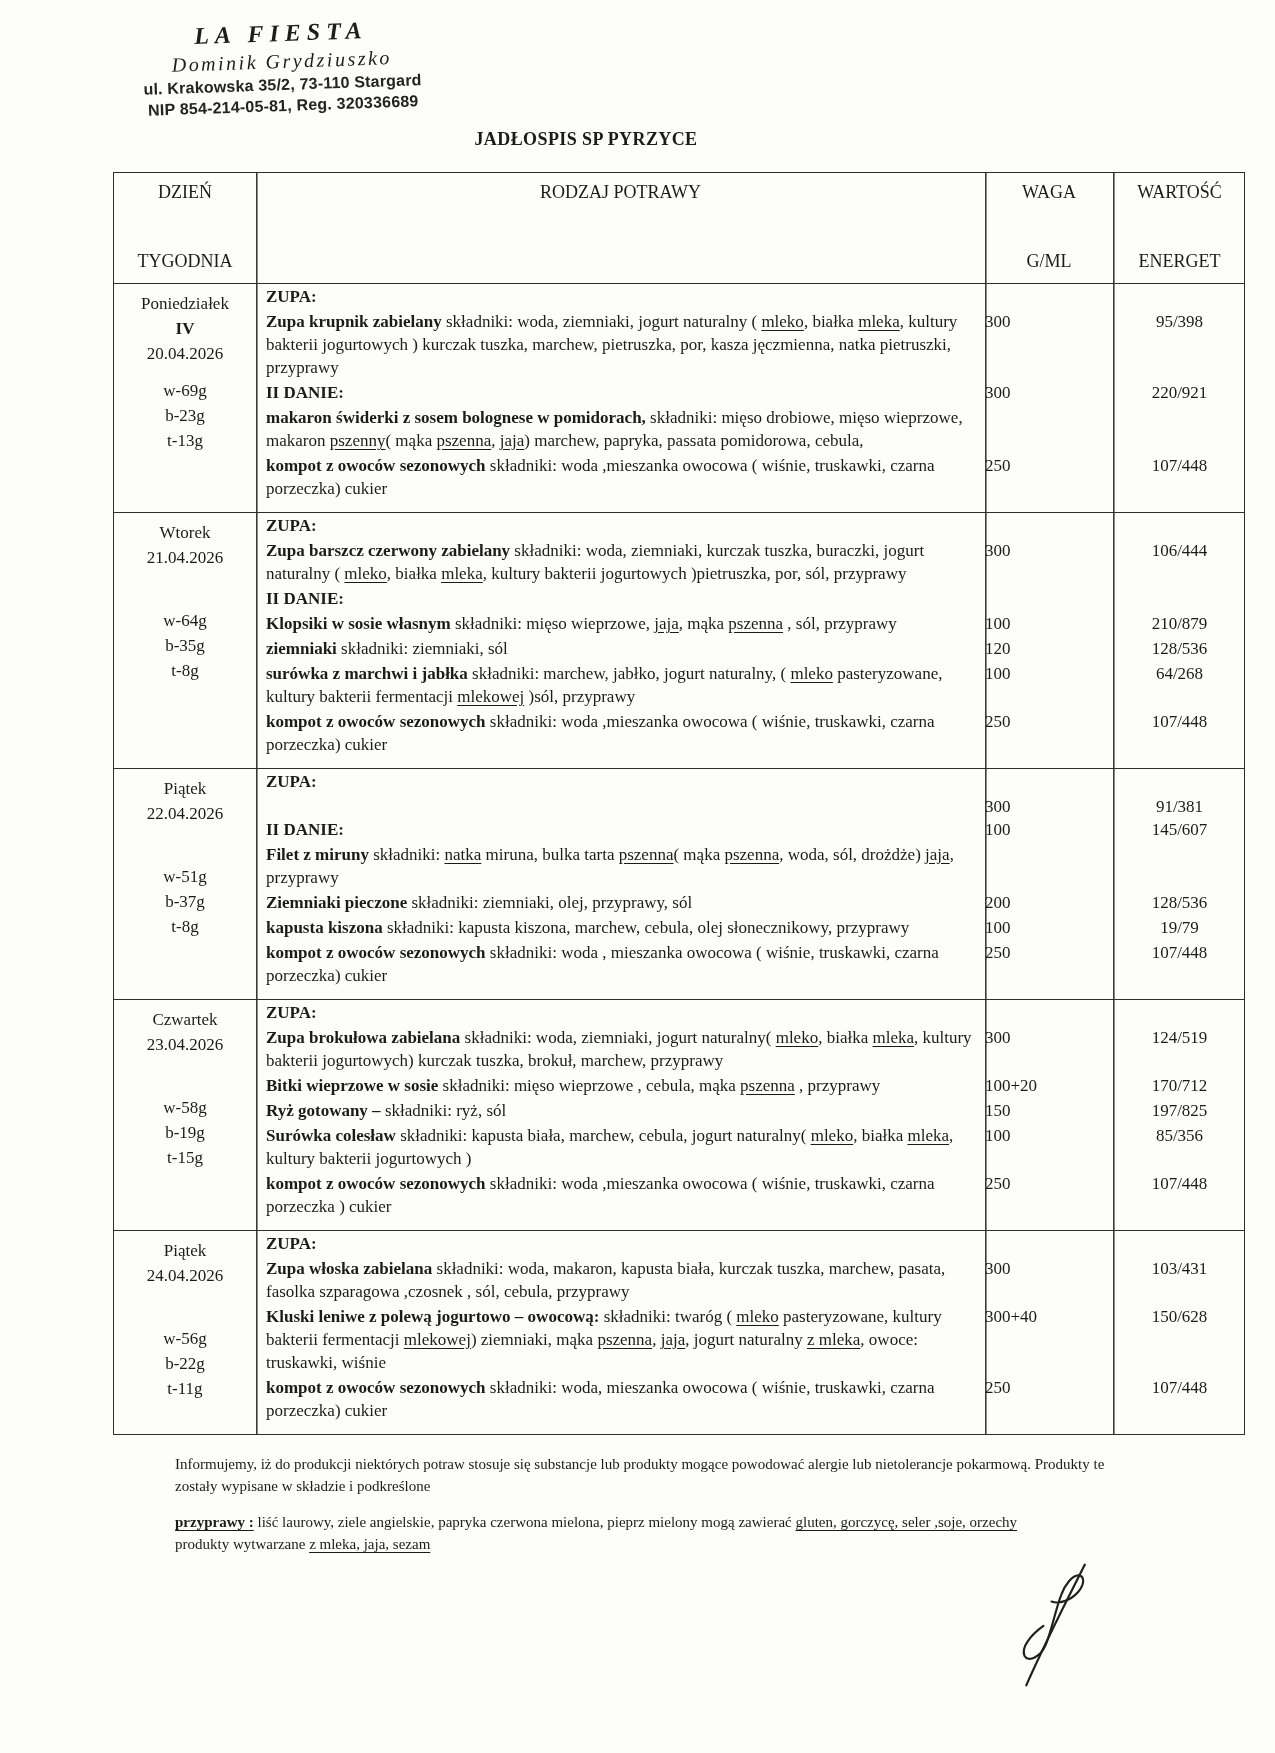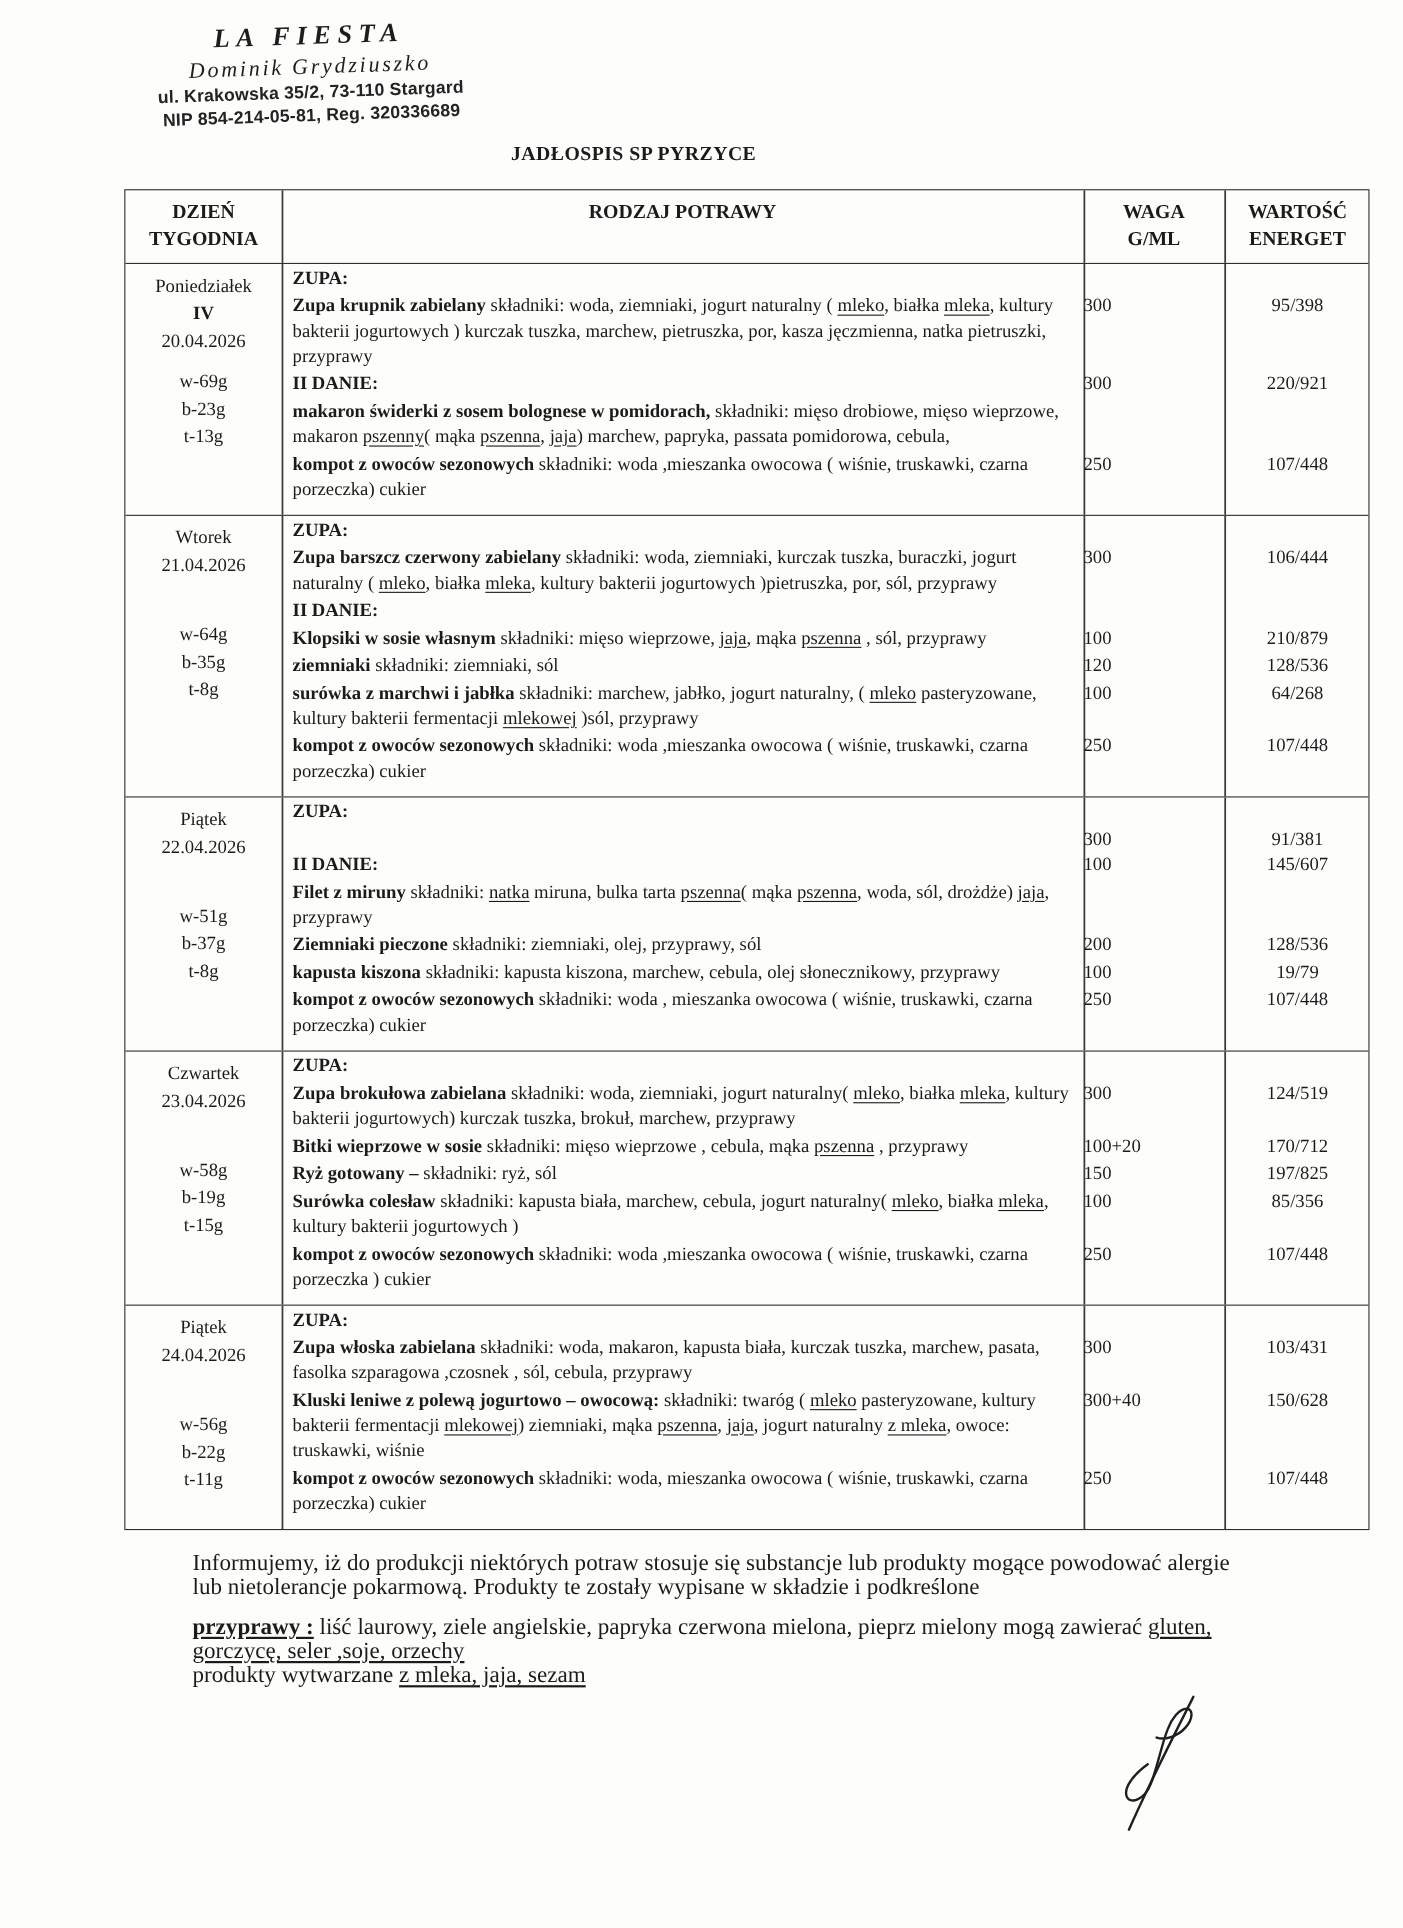--- a/index.html
+++ b/index.html
@@ -20,58 +20,58 @@
   }
   .brand { font-size: 24px; font-weight: bold; font-style: italic; letter-spacing: 6px; }
   .owner { font-size: 20px; font-style: italic; letter-spacing: 2.5px; margin-top: 3px; }
   .addr, .nip {
     font-family: "Liberation Sans", sans-serif;
     font-size: 16px; font-weight: bold; letter-spacing: 0.2px; margin-top: 3px; color: #232323;
   }
 
   
   .doc-title {
-    position: absolute; top: 129px; left: 4px; width: 1128px;
+    position: absolute; top: 129px; left: 14px; width: 1128px;
     text-align: center; font-size: 18px; font-weight: bold; letter-spacing: 0.4px; padding-left: 16px;
   }
 
   
   .menu-table {
     margin: 172px 0 0 113px; width: 1132px;
     border: 1.7px solid #2e2e2e;
   }
   .header-row, .day-row {
     display: grid;
     grid-template-columns: 142px 729px 128px 133px;
     background-image: linear-gradient(#3a3a3a,#3a3a3a), linear-gradient(#3a3a3a,#3a3a3a), linear-gradient(#3a3a3a,#3a3a3a);
     background-repeat: no-repeat;
     background-size: 1.6px 100%, 1.6px 100%, 1.6px 100%;
     background-position: 142px 0, 871px 0, 999px 0;
   }
   .header-row { border-bottom: 1.7px solid #2e2e2e; padding: 7px 0 9px; }
   .hc {
     display: flex; flex-direction: column; justify-content: space-between; align-items: center;
-    font-weight: bold; font-size: 18px; line-height: 25px;
+    font-weight: normal; font-size: 18px; line-height: 25px; gap: 44px;
   }
   .day-row { padding-bottom: 11px; }
   .day-row + .day-row { border-top: 1.6px solid #2e2e2e; }
 
   .day-cell { grid-column: 1; text-align: center; padding-top: 7px; font-size: 17px; line-height: 25px; }
   .day-week { font-weight: bold; }
   .day-nutrients { margin-top: 38px; }
   .day-week:not(:empty) ~ .day-nutrients { margin-top: 12px; }
 
   .menu-cell { grid-column: 2; padding: 1px 12px 1px 10px; font-size: 17px; line-height: 23px; }
   .dname { font-weight: bold; }
   .w-cell { grid-column: 3; text-align: left; font-size: 17px; padding-top: 3px; }
   .e-cell { grid-column: 4; text-align: center; font-size: 17px; padding-top: 3px; }
   u { text-underline-offset: 3px; }
 
   
-  .footer { margin: 18px 0 0 175px; width: 965px; font-size: 21px; line-height: 22px; }
+  .footer { margin: 18px 0 0 175px; width: 965px; font-size: 15px; line-height: 22px; }
   .note2 { margin-top: 14px; }
   .note-label { font-weight: bold; text-decoration: underline; text-underline-offset: 3px; }
 
   
   .sig-area { display: flex; justify-content: flex-end; padding-right: 172px; margin-top: 6px; }
   .sig-area svg { display: block; }
 </style>
 </head>
 <body>
 

